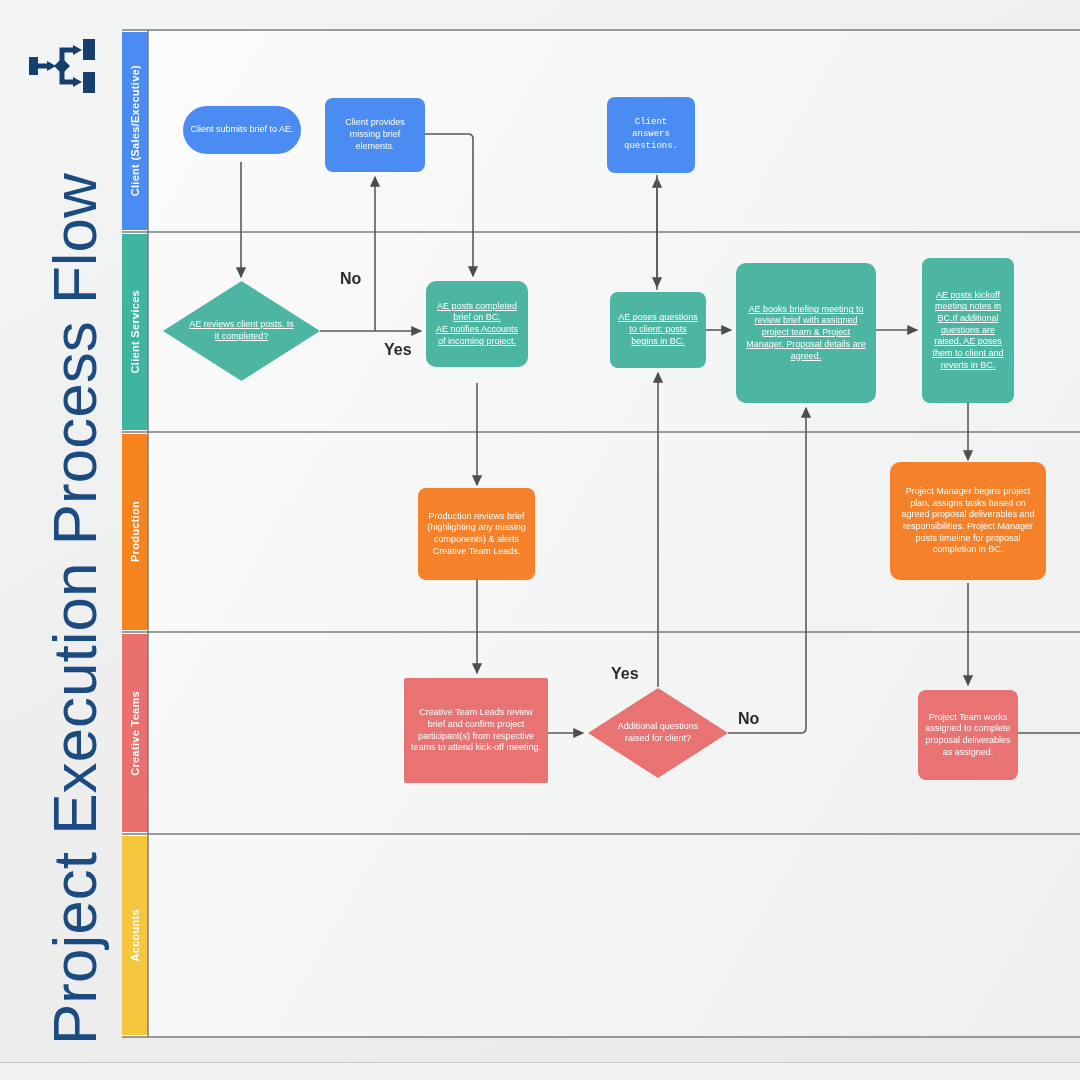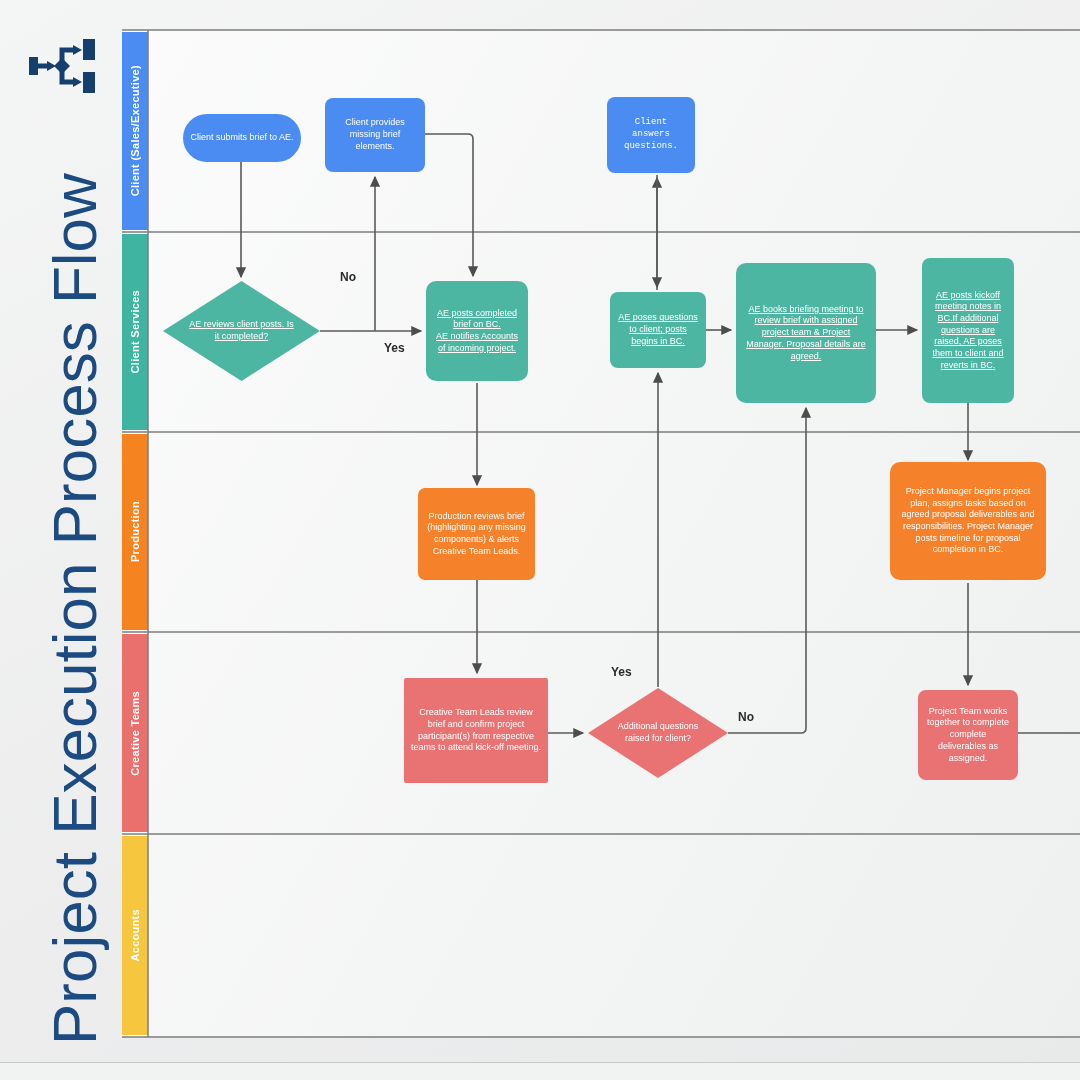--- a/index.html
+++ b/index.html
@@ -22,26 +22,26 @@
     color:#fff;font-size:11px;font-weight:bold;letter-spacing:.3px;white-space:nowrap;
   }
   .node{
     position:absolute;box-sizing:border-box;
     display:flex;align-items:center;justify-content:center;
     color:#fff;font-size:9px;line-height:1.3;text-align:center;
     padding:5px 7px;white-space:pre-line;border-radius:8px;
   }
   .blue{background:#4a8cf2;}
   .teal{background:#4db6a3;text-decoration:underline;}
-  .orange{background:#f5822b;border-radius:7px;}
+  .orange{background:#f5822b;}
   .red{background:#e87372;}
   .terminator{border-radius:25px;}
   .decision{clip-path:polygon(50% 0,100% 50%,50% 100%,0 50%);border-radius:0;}
   .edge-label{
-    position:absolute;font-size:12px;font-weight:bold;color:#2b2b2b;
+    position:absolute;font-size:16px;font-weight:bold;color:#2b2b2b;
   }
   svg.overlay{position:absolute;left:0;top:0;pointer-events:none;}
   .page-title{
     position:absolute;left:36px;top:1045px;width:912px;height:76px;
     transform:rotate(-90deg);transform-origin:0 0;
     display:flex;align-items:center;
     font-size:62px;color:#1b4b80;white-space:nowrap;
   }
   .flow-icon{position:absolute;left:28px;top:38px;}
   .footer-strip{
@@ -117,45 +117,45 @@
     <path d="M657 290 V178" marker-end="url(#arr)"></path>
     <path d="M657 175 V287" marker-end="url(#arr)"></path>
     <path d="M706 330 H731" marker-end="url(#arr)"></path>
     <path d="M876 330 H917" marker-end="url(#arr)"></path>
     <path d="M968 403 V460" marker-end="url(#arr)"></path>
     <path d="M968 583 V685" marker-end="url(#arr)"></path>
     <path d="M1018 733 H1080"></path>
   </g>
 </svg>
 
-<div class="node blue terminator" style="left:183px;top:114px;width:118px;height:48px;"><span>Client submits brief to AE.</span></div>
+<div class="node blue terminator" style="left:183px;top:106px;width:118px;height:48px;"><span>Client submits brief to AE.</span></div>
 
 <div class="node blue" style="left:325px;top:98px;width:100px;height:74px;"><span>Client provides missing brief elements.</span></div>
 
 <div class="node blue" style="left:607px;top:97px;width:88px;height:76px;font-family:Liberation Mono, monospace;"><span>Client answers questions.</span></div>
 
 <div class="node teal decision" style="left:163px;top:281px;width:157px;height:100px;padding:0 26px;"><span>AE reviews client posts. Is it completed?</span></div>
 
-<div class="node teal" style="left:426px;top:281px;width:102px;height:100px;border-radius:10px;"><span>AE posts completed brief on BC.
+<div class="node teal" style="left:426px;top:281px;width:102px;height:86px;border-radius:10px;"><span>AE posts completed brief on BC.
 AE notifies Accounts of incoming project.</span></div>
 
 <div class="node teal" style="left:610px;top:292px;width:96px;height:76px;"><span>AE poses questions to client; posts begins in BC.</span></div>
 
 <div class="node teal" style="left:736px;top:263px;width:140px;height:140px;border-radius:10px;"><span>AE books briefing meeting to review brief with assigned project team &amp; Project Manager. Proposal details are agreed.</span></div>
 
 <div class="node teal" style="left:922px;top:258px;width:92px;height:145px;"><span>AE posts kickoff meeting notes in BC.If additional questions are raised, AE poses them to client and reverts in BC.</span></div>
 
 <div class="node orange" style="left:418px;top:488px;width:117px;height:92px;"><span>Production reviews brief (highlighting any missing components) &amp; alerts Creative Team Leads.</span></div>
 
 <div class="node orange" style="left:890px;top:462px;width:156px;height:118px;border-radius:10px;"><span>Project Manager begins project plan, assigns tasks based on agreed proposal deliverables and responsibilities. Project Manager posts timeline for proposal completion in BC.</span></div>
 
 <div class="node red" style="left:404px;top:678px;width:144px;height:105px;border-radius:2px;"><span>Creative Team Leads review brief and confirm project participant(s) from respective teams to attend kick-off meeting.</span></div>
 
 <div class="node red decision" style="left:588px;top:688px;width:140px;height:90px;padding:0 24px;justify-content:center;"><span>Additional questions raised for client?</span></div>
 
-<div class="node red" style="left:918px;top:690px;width:100px;height:90px;"><span>Project Team works together to complete complete deliverables as assigned.</span></div>
+<div class="node red" style="left:918px;top:690px;width:100px;height:90px;"><span>Project Team works assigned to complete proposal deliverables as assigned.</span></div>
 
 <div class="edge-label" style="left:340px;top:270px;">No</div>
 <div class="edge-label" style="left:384px;top:341px;">Yes</div>
 <div class="edge-label" style="left:611px;top:665px;">Yes</div>
 <div class="edge-label" style="left:738px;top:710px;">No</div>
 
 <div class="footer-strip"></div>
 
 </body></html>

